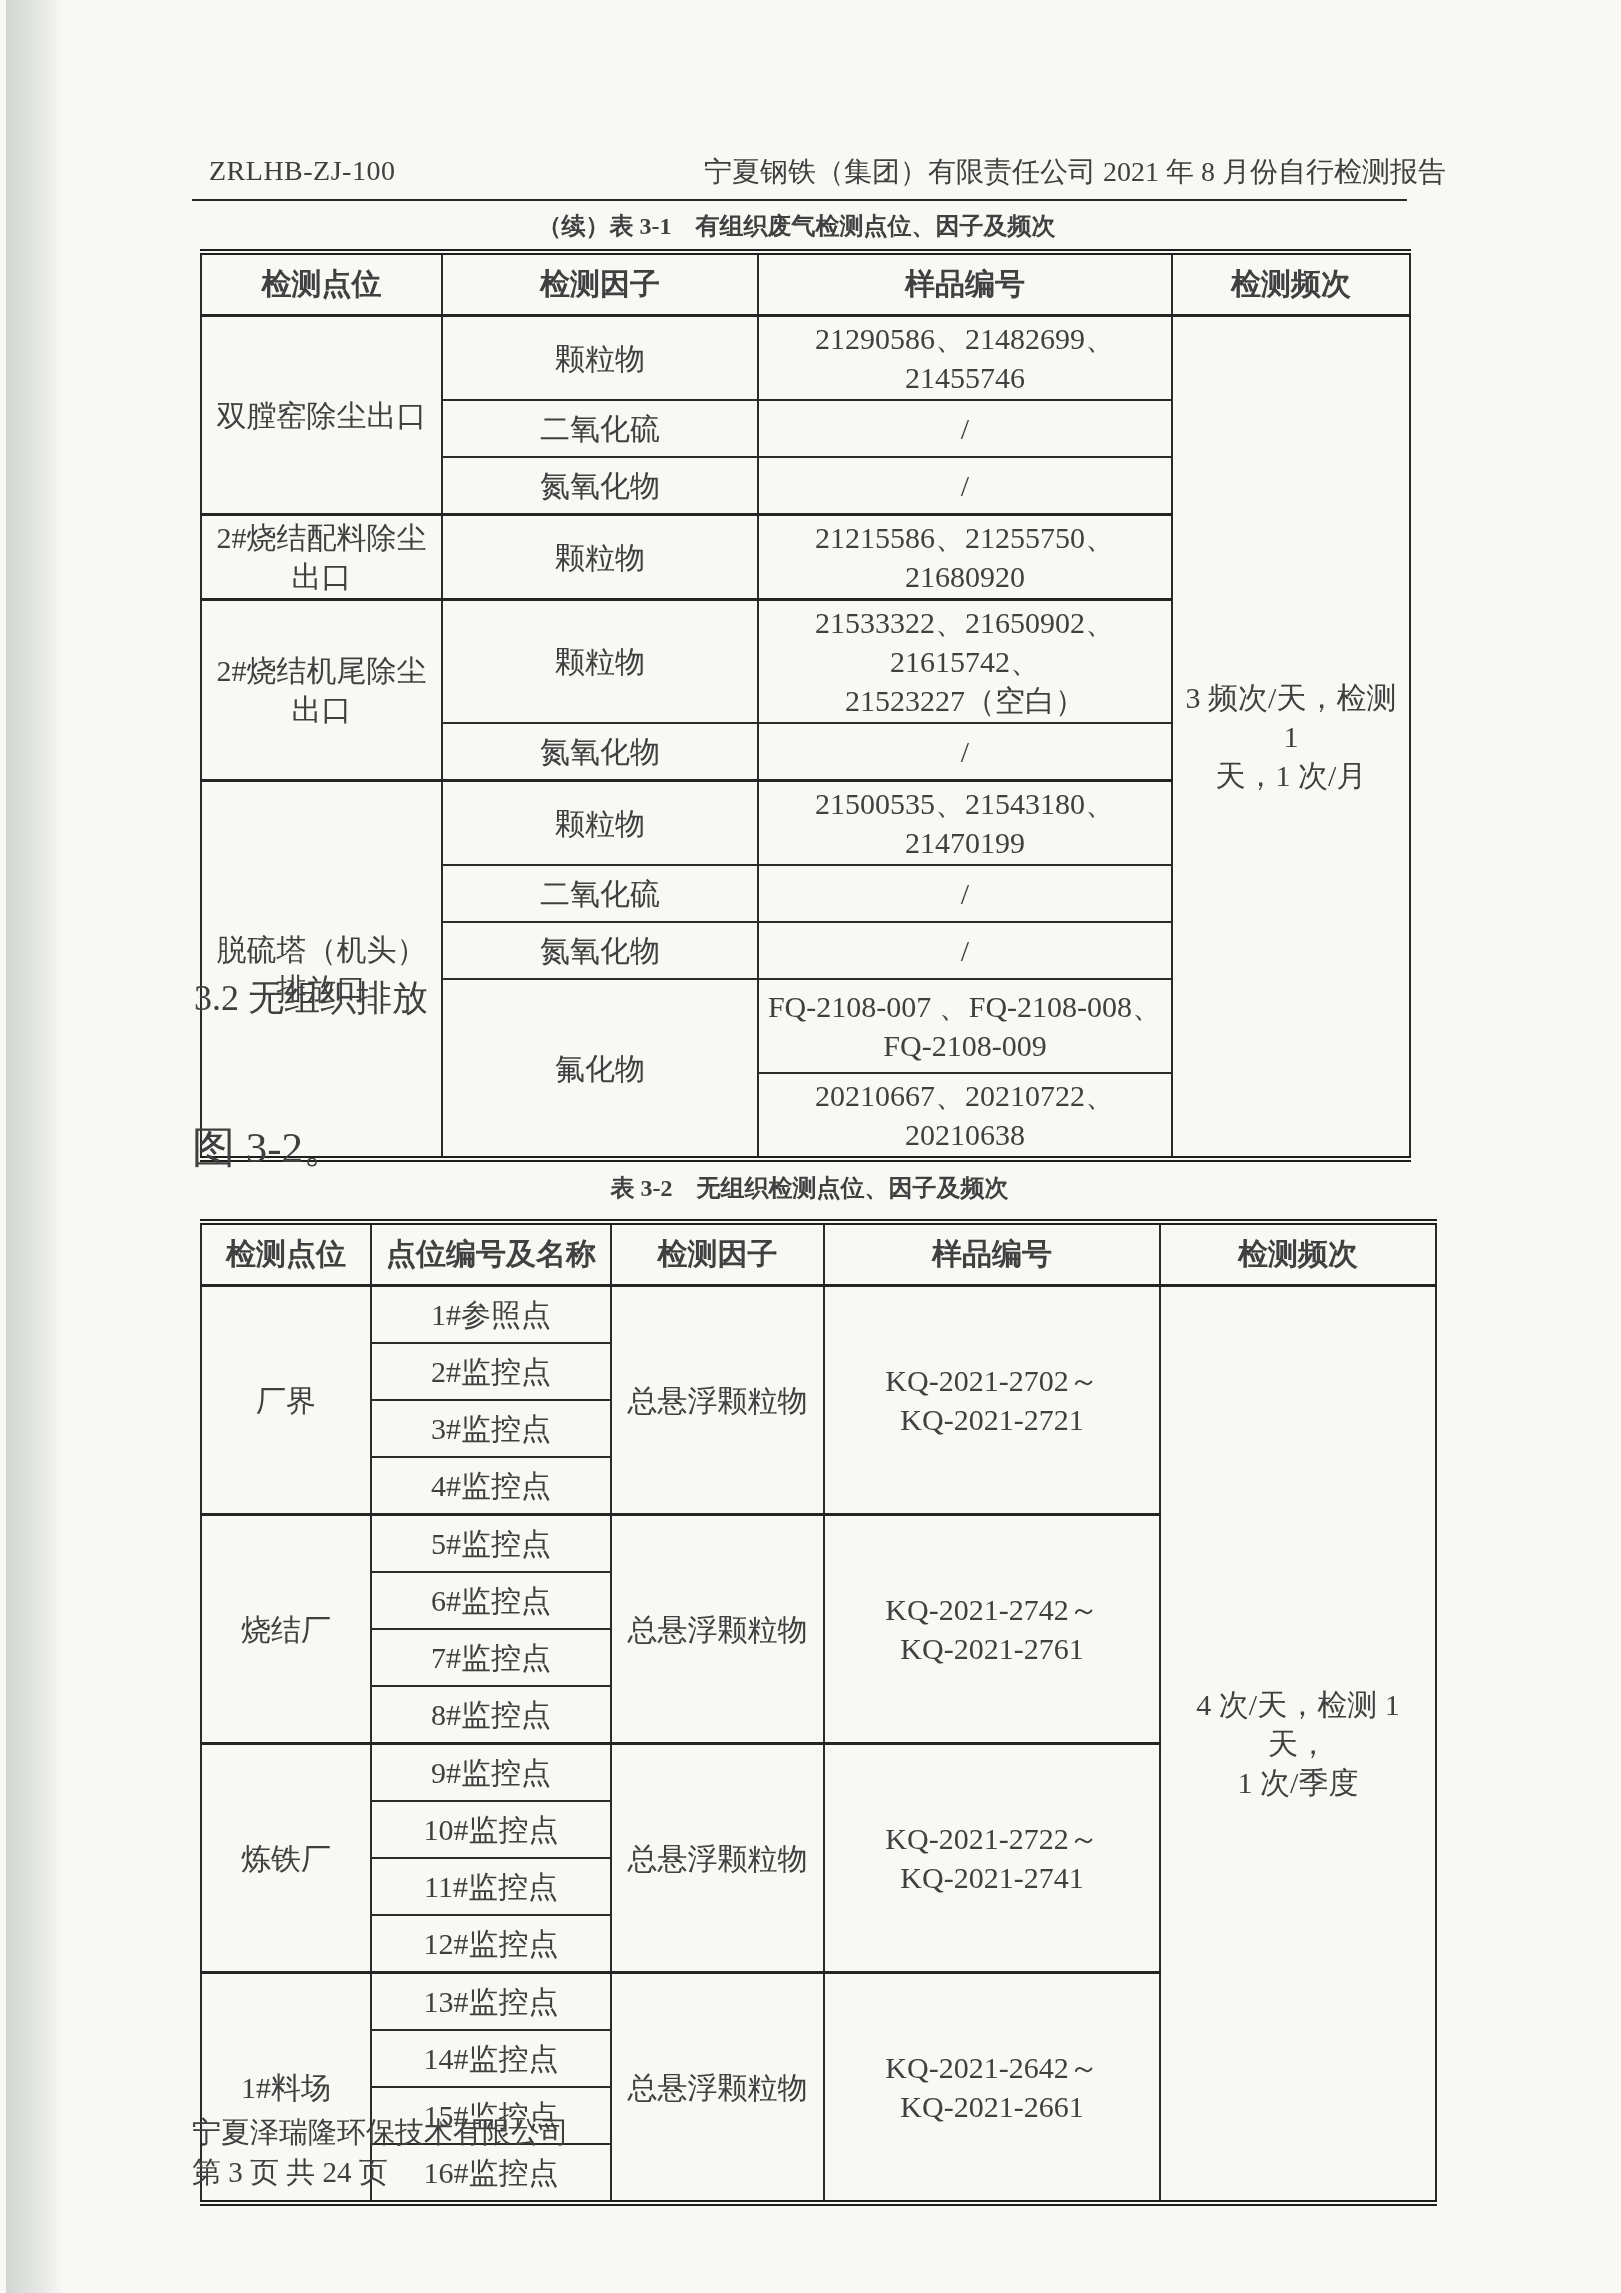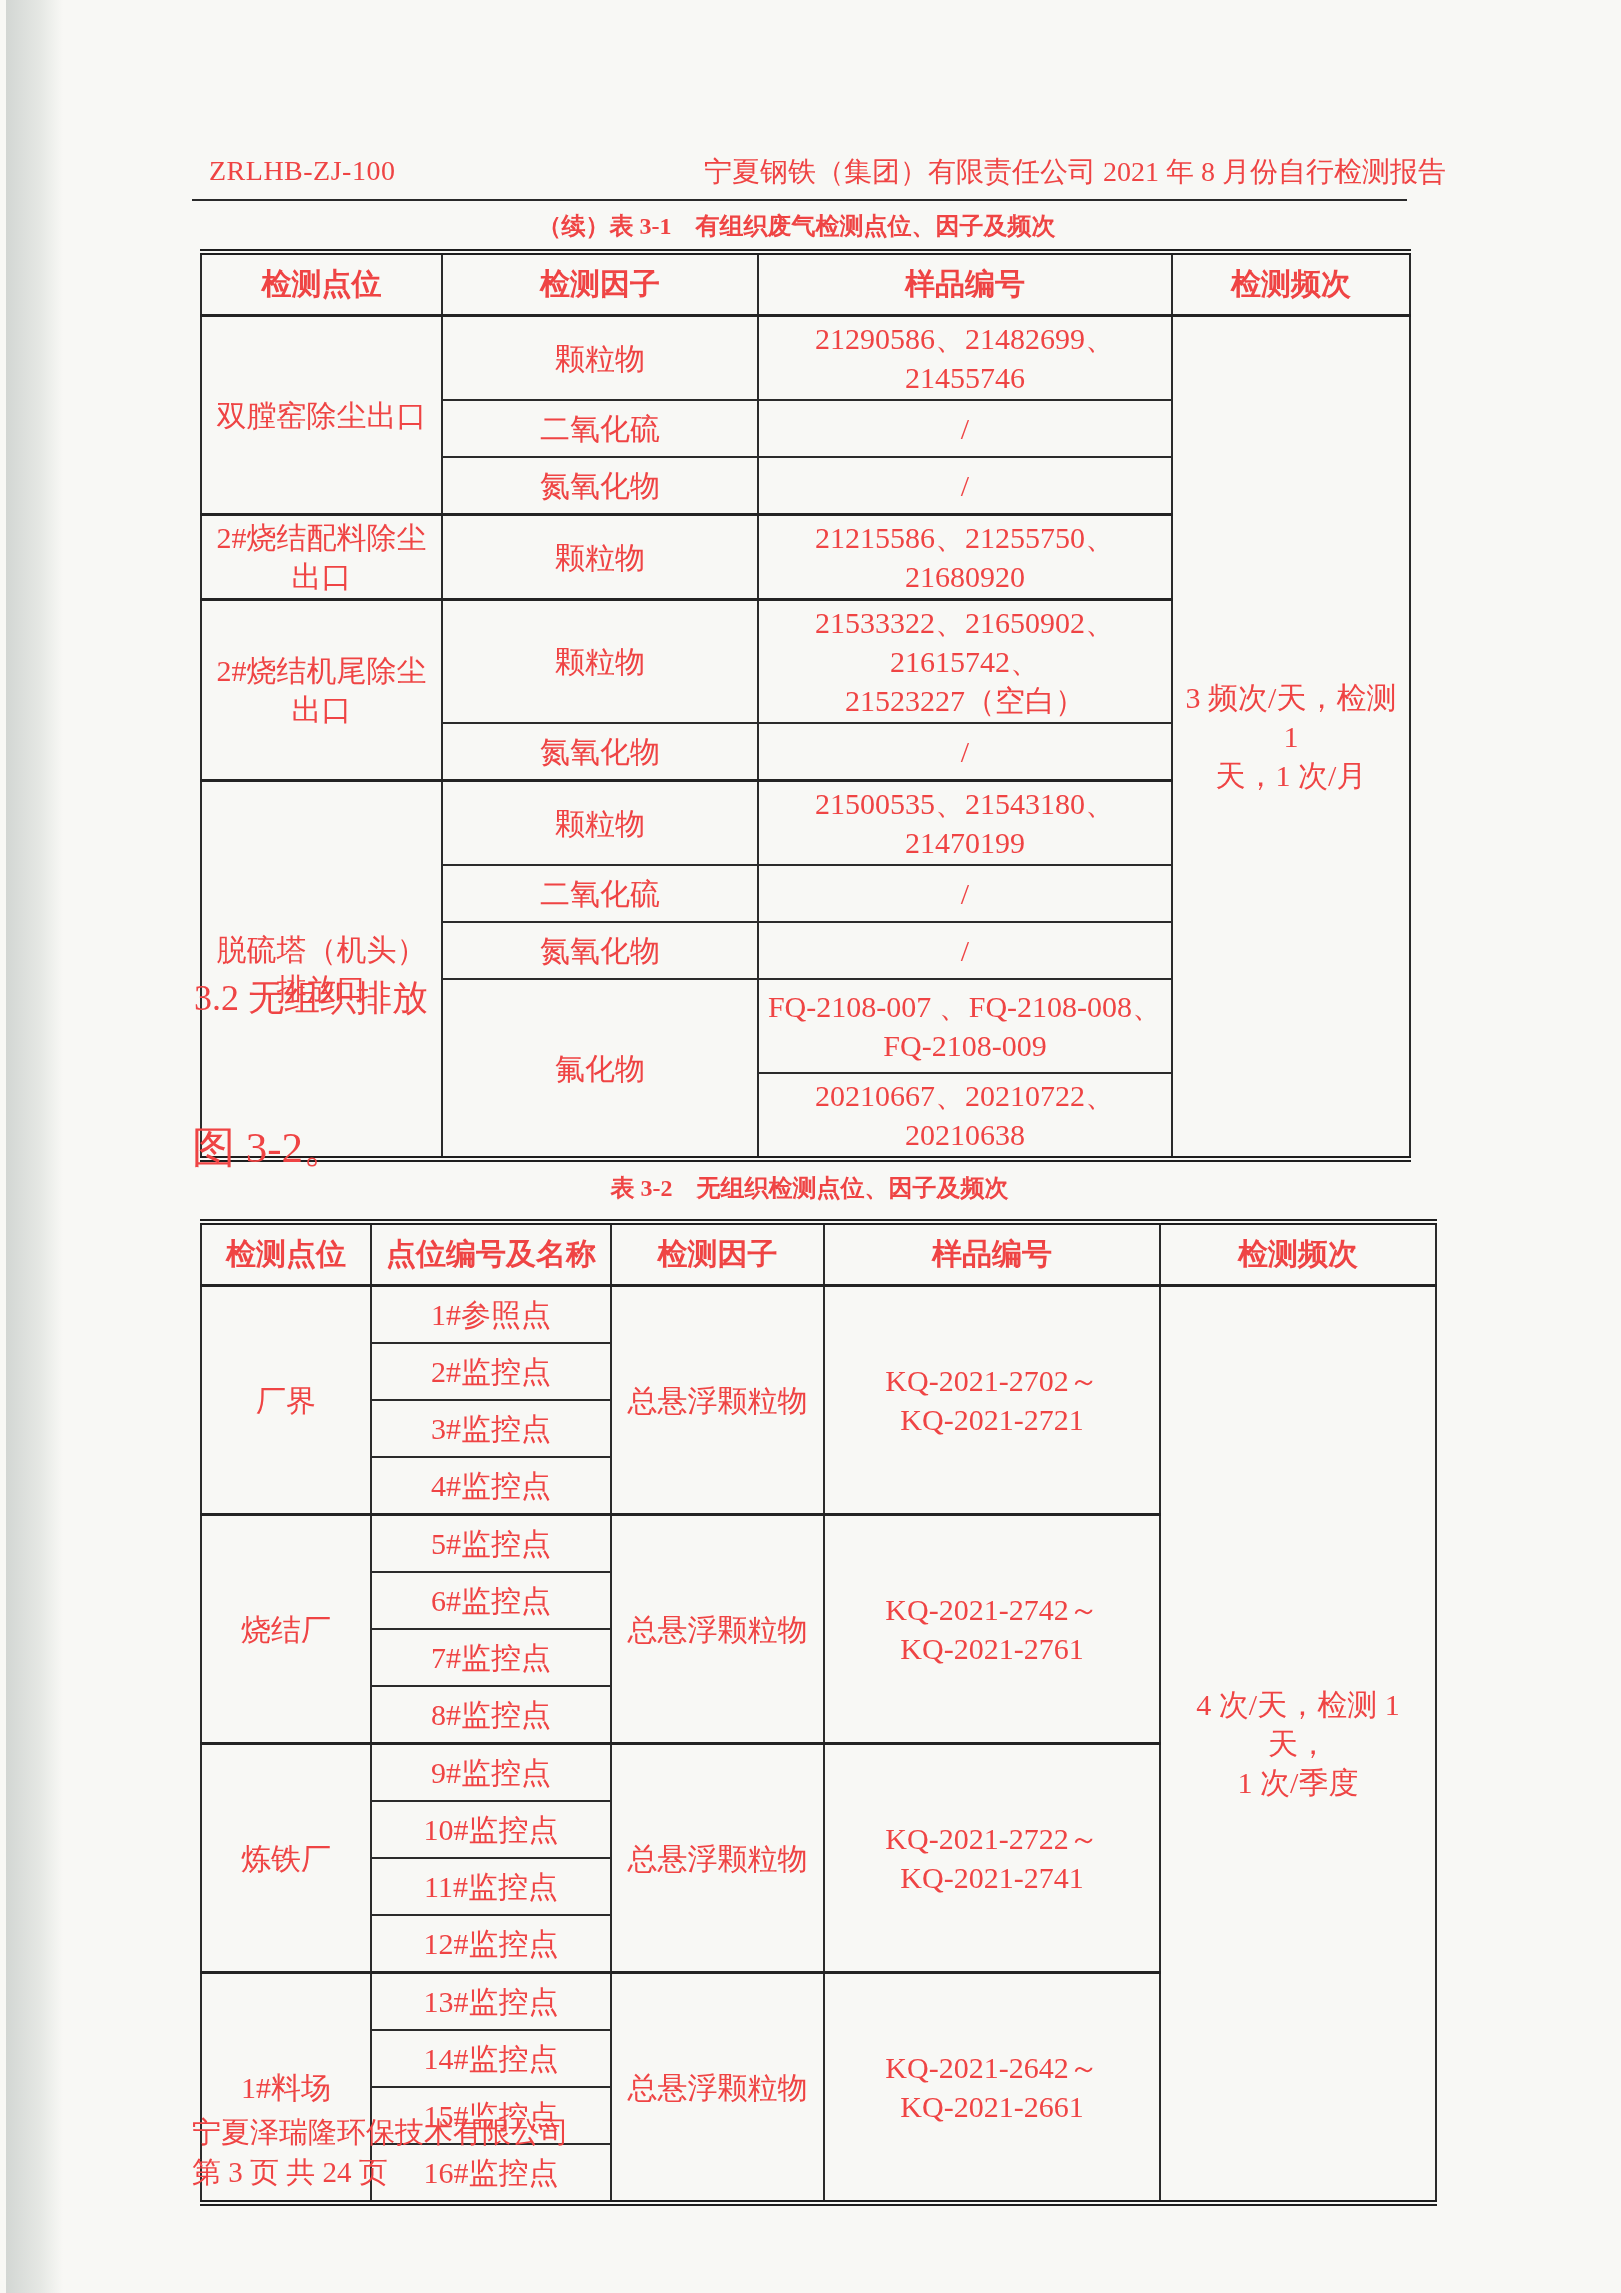--- a/index.html
+++ b/index.html
@@ -3,21 +3,21 @@
 <meta charset="utf-8">
 <style>
   html,body { margin:0; padding:0; }
   body { background:#d8dad6; }
   .page {
     position:relative;
     width:1621px; height:2294px;
     margin:0 auto;
     background:#f8f8f5;
     font-family:"Liberation Serif","DejaVu Serif",serif;
-    color:#ef4444;
+    color:#404040;
     overflow:hidden;
   }
   
   .scan-strip {
     position:absolute; left:5.9px; top:0; width:57px; height:100%;
     background:linear-gradient(to right,#c6cbc8 0%,#dfe2de 60%,rgba(223,226,222,0) 100%);
     opacity:.75;
   }
   .doc-code { position:absolute; top:155px; left:209px; font-size:28px; letter-spacing:0.5px; }
   .doc-title { position:absolute; top:153px; left:704px; font-size:28px; }

